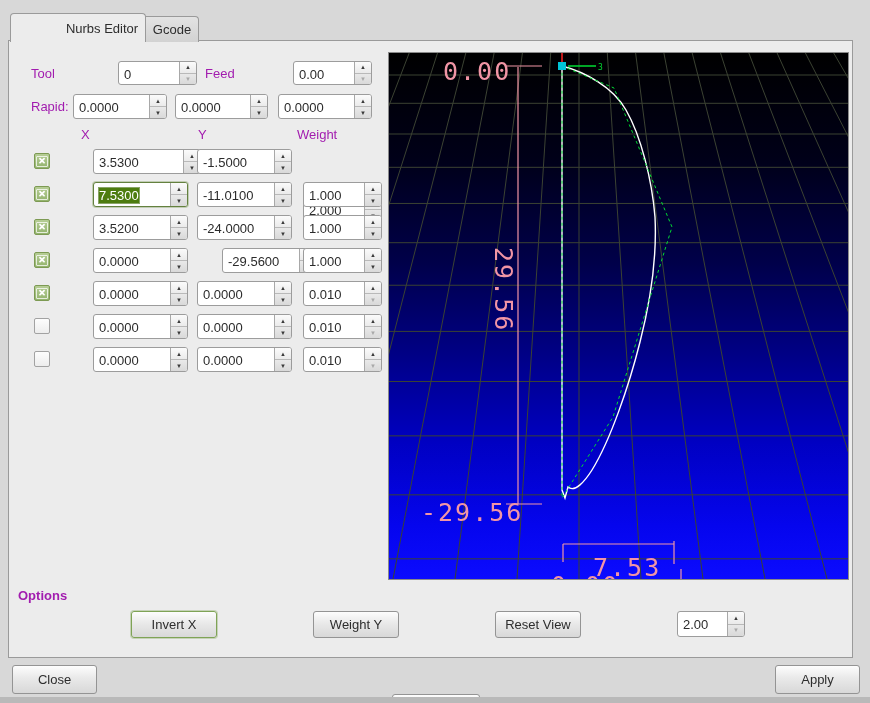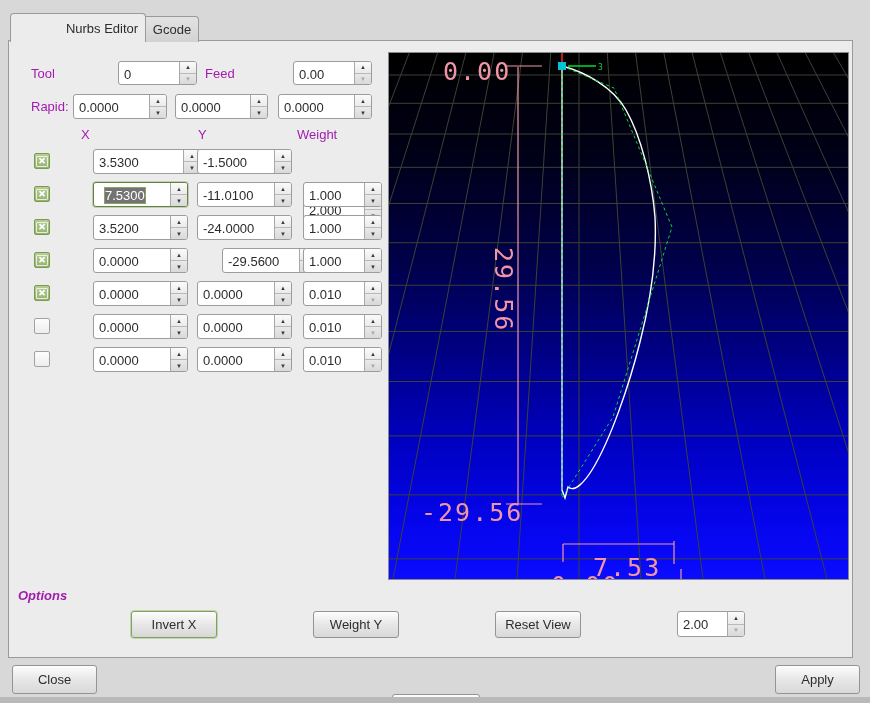--- a/index.html
+++ b/index.html
@@ -14,21 +14,21 @@
   .tab.inactive{left:97px;top:16px;width:52px;height:25px;z-index:1;
        background:linear-gradient(#e3e3e3,#d2d2d2);}
   
   .lbl{font-size:13px;color:#a21caf;}
   .lbl.bold{font-weight:bold;}
   
   .spin{position:absolute;display:flex;background:#ffffff;border:1px solid #9c9c9c;
         border-radius:3px;overflow:hidden;box-sizing:border-box;}
   .spin .entry{flex:1;padding:3px 2px 2px 5px;overflow:hidden;}
   .spin .val{font-size:13px;color:#2b2b2b;display:inline-block;line-height:15px;}
-  .spin.selected .val{background:#737373;color:#ffffff;outline:1px solid #89a566;margin-left:6px;}
+  .spin.selected .val{background:#4d7c0f;color:#ffffff;outline:1px solid #89a566;}
   .spin.focused{border-color:#64813f;box-shadow:0 0 0 1px rgba(118,150,80,.35);}
   .spin .btns{width:16px;border-left:1px solid #a8a8a8;display:flex;flex-direction:column;
         background:linear-gradient(#fbfbfb,#d9d9d9);flex:none;}
   .spin .btn{flex:1;display:flex;align-items:center;justify-content:center;
         font-size:6px;color:#3a3a3a;}
   .spin .btn.up{border-bottom:1px solid #b9b9b9;}
   .spin.dnmuted .btn.dn{color:#a9a9a9;}
   
   .cb{position:absolute;width:14px;height:14px;border-radius:2px;box-sizing:content-box;}
   .cb.on{background:linear-gradient(#b6cd95,#93b36d);border:1px solid #7d9a53;
@@ -125,21 +125,21 @@
     <line x1="174" y1="491" x2="285" y2="491" stroke="#f195a5" stroke-width="1.2"></line>
     <line x1="174" y1="491" x2="174" y2="509" stroke="#f195a5" stroke-width="1.2"></line>
     <line x1="285" y1="488" x2="285" y2="511" stroke="#f195a5" stroke-width="1.2"></line>
     <text x="204" y="523" font-size="25" letter-spacing="2" fill="#f195a5" class="dimtext">7.53</text>
 
     <text x="162" y="541" font-size="25" letter-spacing="2" fill="#f195a5" class="dimtext">0.00</text>
     <line x1="292" y1="516" x2="292" y2="526" stroke="#f195a5" stroke-width="1.2"></line>
   </svg>
 </div>
 
-<div class="abs lbl bold" style="left:18px;top:588px;font-style:italic;">Options</div>
+<div class="abs lbl bold" style="left:18px;top:588px;">Options</div>
 <div class="abs btn-std green-focus" style="left:131px;top:611px;width:84px;height:25px;">Invert X</div>
 <div class="abs btn-std" style="left:313px;top:611px;width:84px;height:25px;">Weight Y</div>
 <div class="abs btn-std" style="left:495px;top:611px;width:84px;height:25px;">Reset View</div>
 
 <div class="abs btn-std" style="left:12px;top:665px;width:83px;height:27px;">Close</div>
 <div class="abs btn-std" style="left:392px;top:665px;width:86px;height:27px;margin-top:29px;">Make Gcode</div>
 <div class="abs btn-std" style="left:775px;top:665px;width:83px;height:27px;">Apply</div>
 
 <div class="abs bottom-strip"></div>
 

